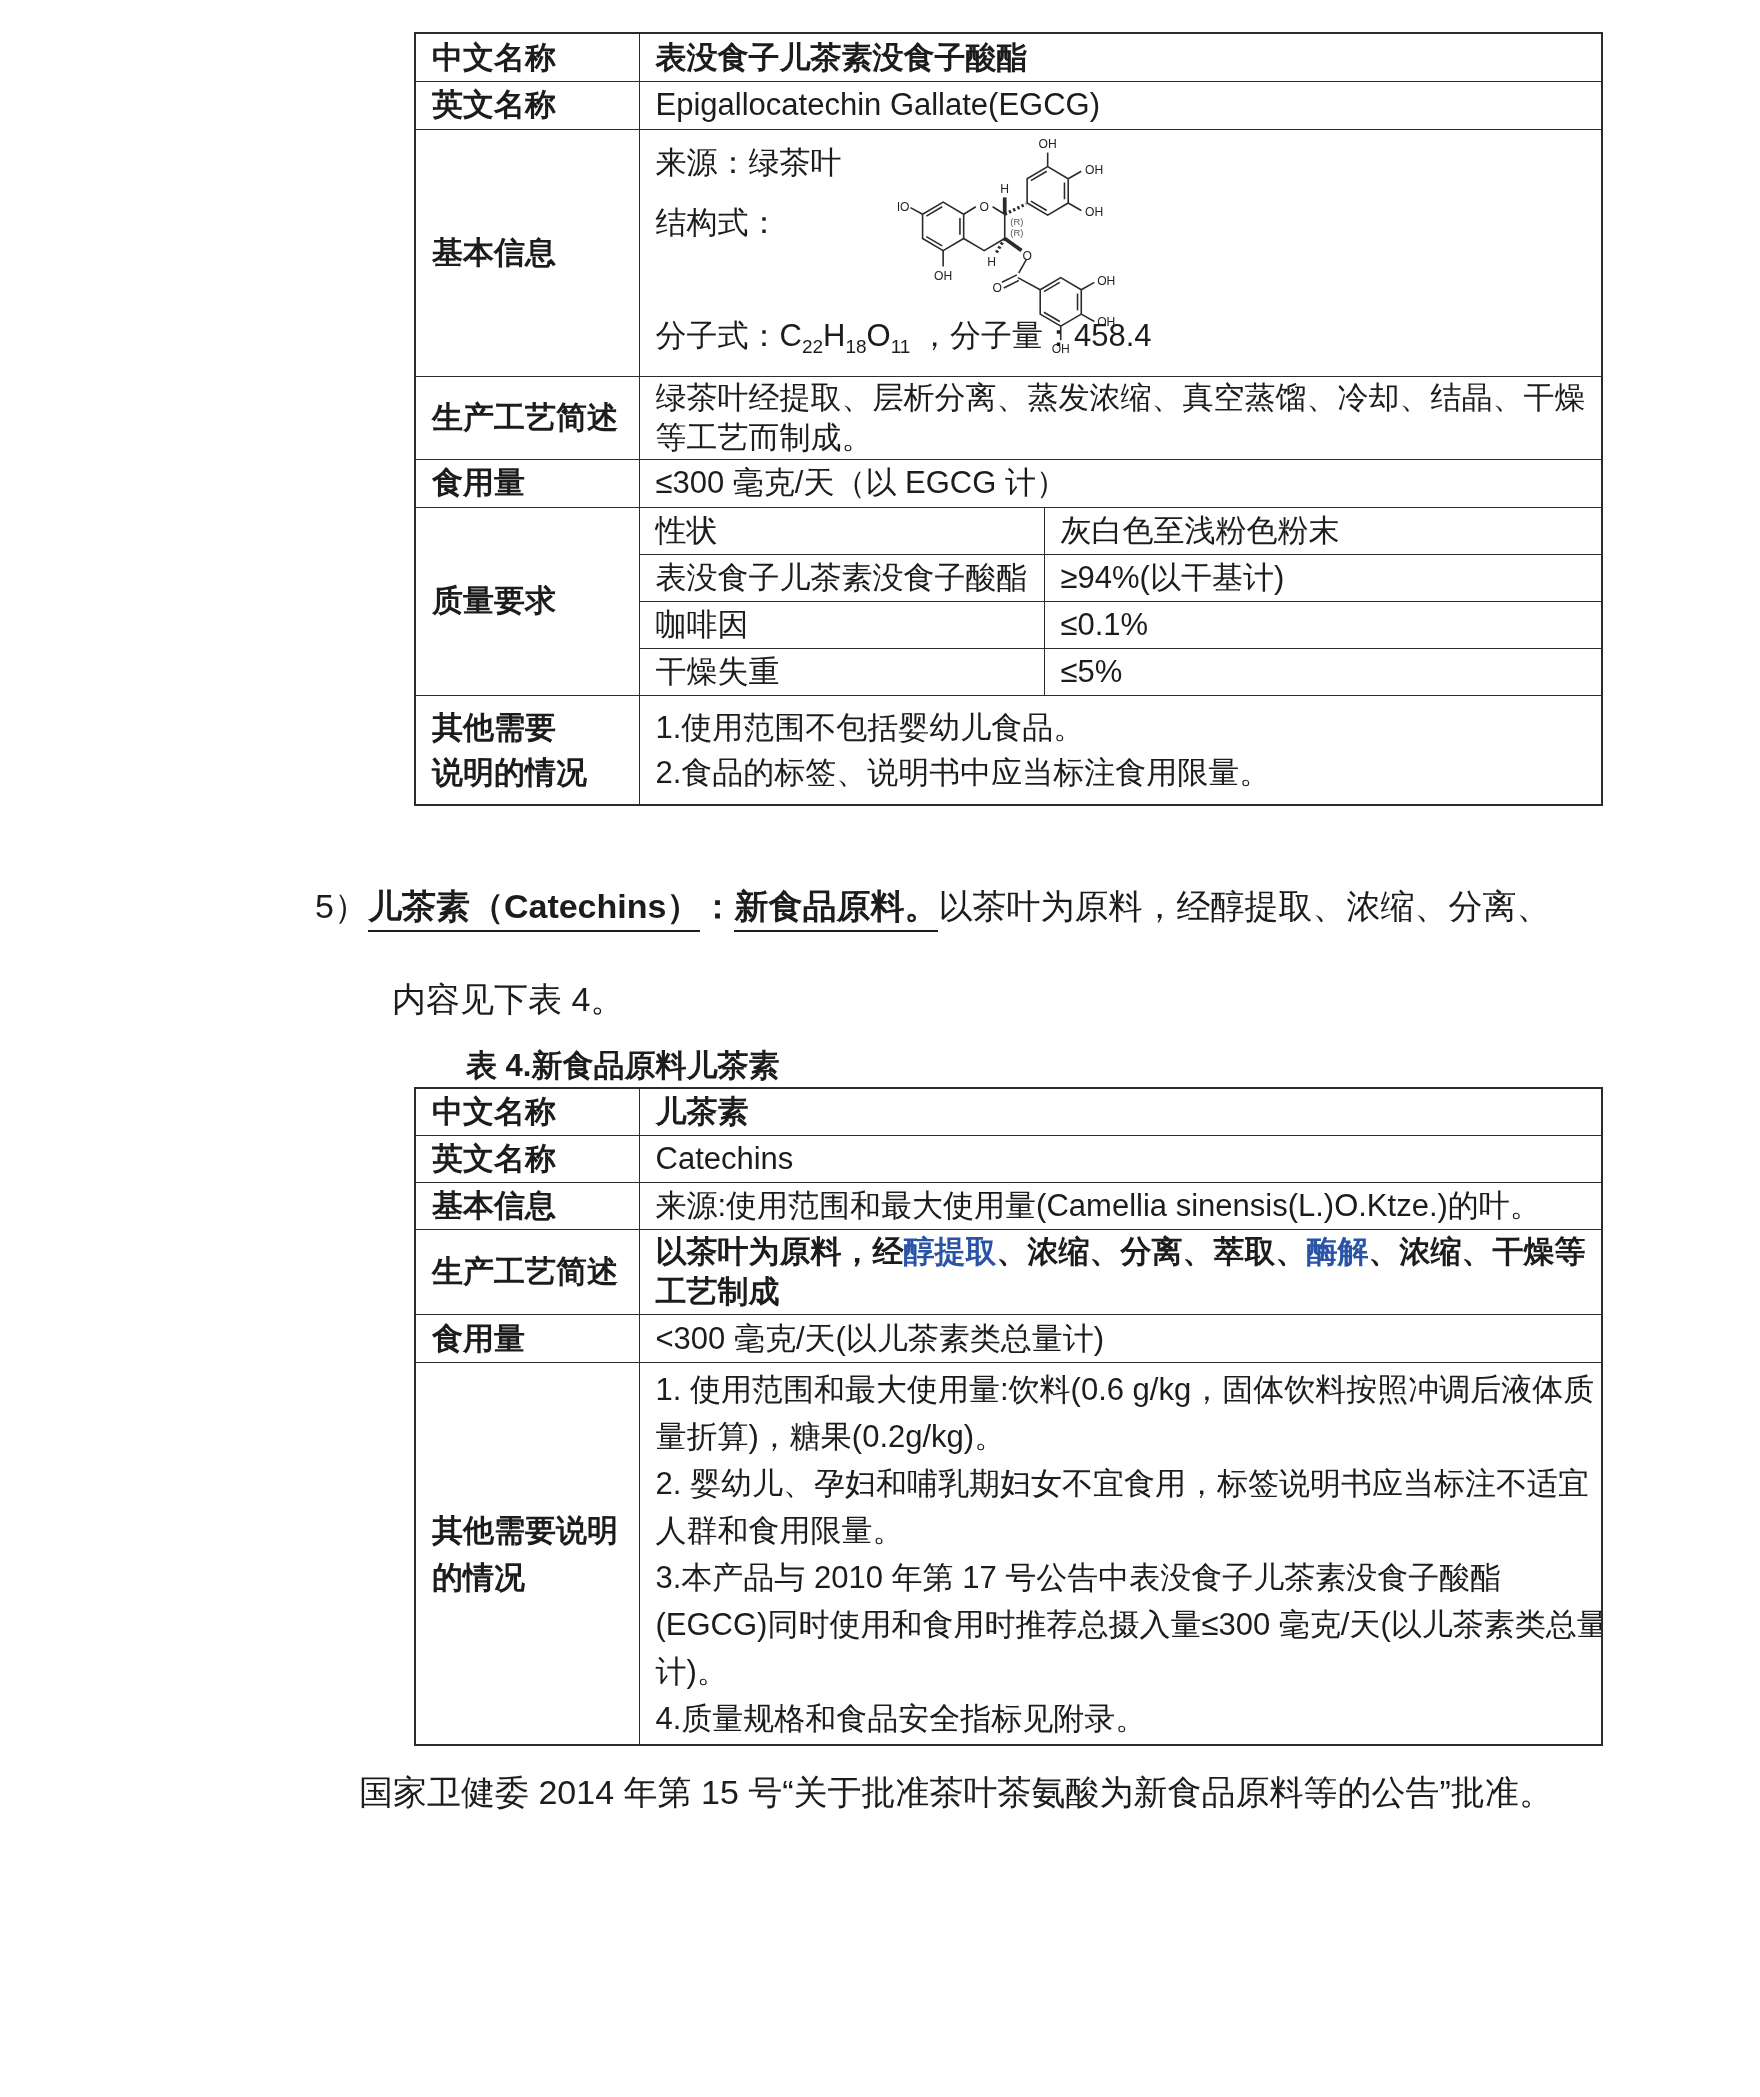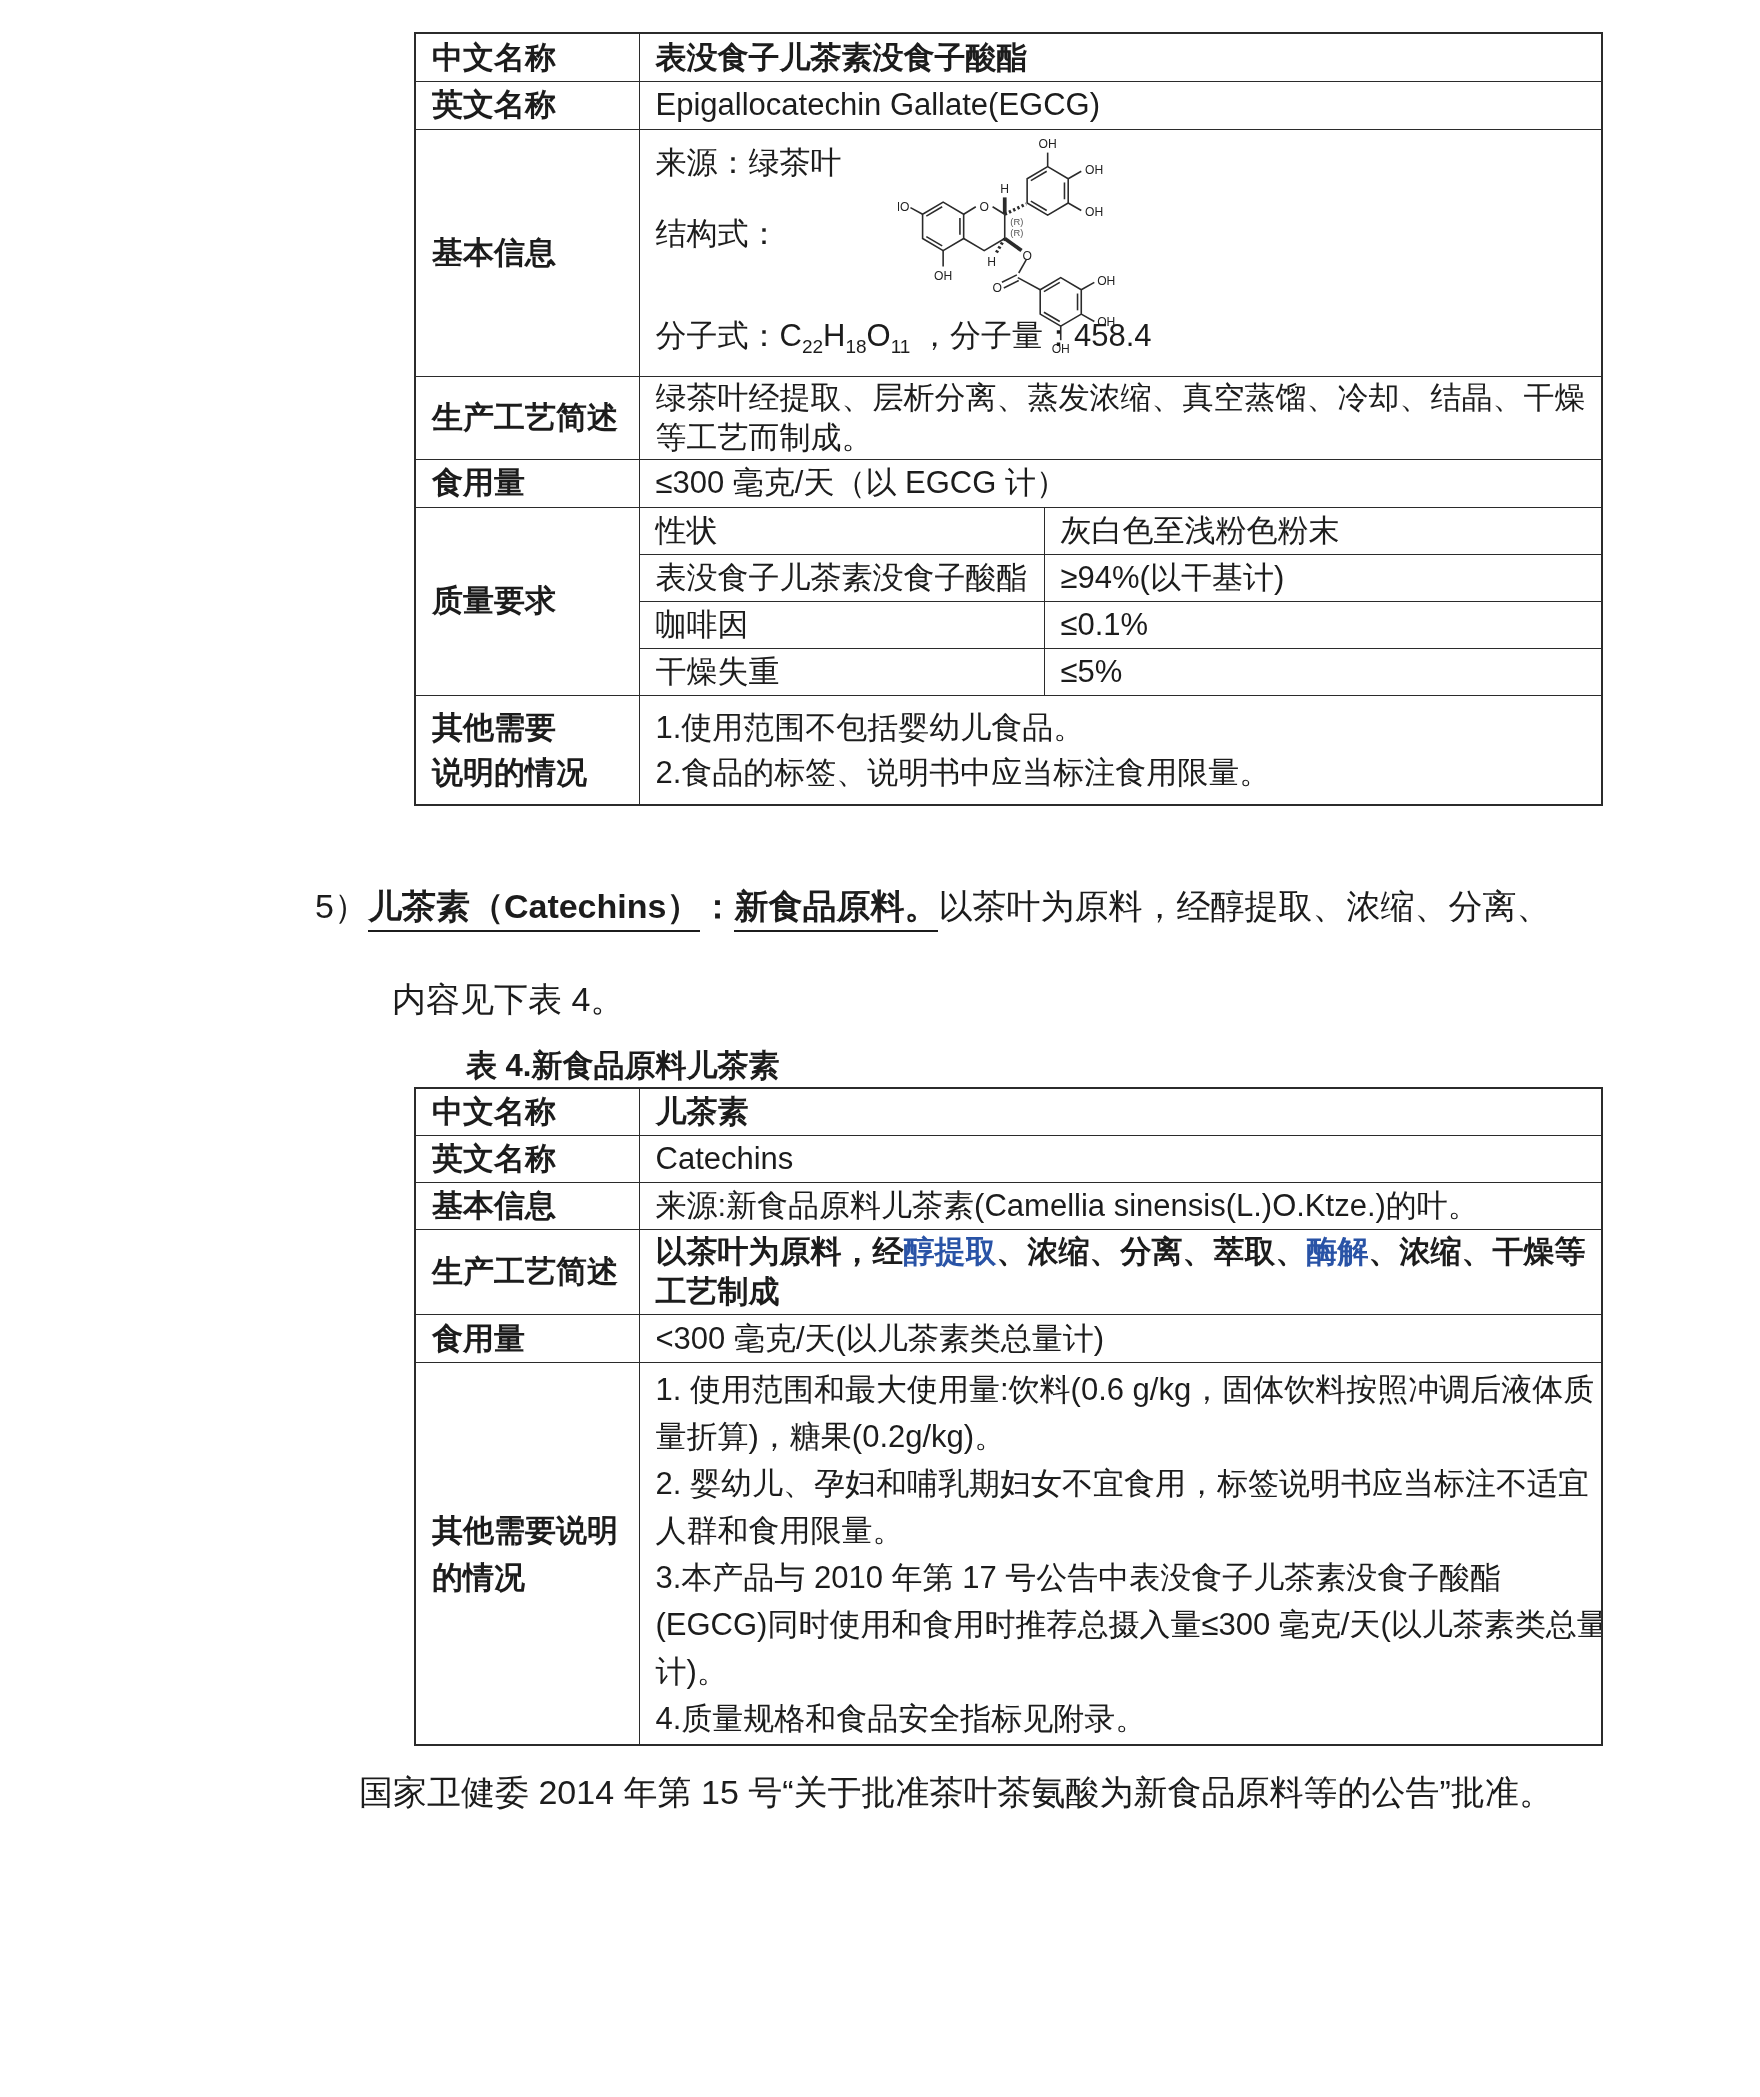--- a/index.html
+++ b/index.html
@@ -32,21 +32,21 @@
   .b{font-weight:bold;}
   .blue{color:#2953a6;}
   .u{border-bottom:2.4px solid currentColor;padding-bottom:4.8px;}
   .para{font-size:34px;line-height:45px;white-space:nowrap;}
   .lh50 div{line-height:40px;}
   .lh56 div{line-height:45px;}
   .lh58 div{line-height:47px;}
   sub{font-size:19px;}
   .basic-wrap{position:relative;height:246px;font-size:31px;}
   .basic-wrap .src{padding-top:13px;line-height:39px;}
-  .basic-wrap .cap{margin-top:32px;line-height:39px;}
+  .basic-wrap .cap{margin-top:21px;line-height:39px;}
   .basic-wrap svg{position:absolute;left:242px;top:3.2px;}
   .basic-wrap .formula{position:absolute;left:0;bottom:9.7px;line-height:39px;}
   svg text{font-family:"Liberation Sans",sans-serif;}
 </style>
 </head>
 <body>
 
 <div class="doc">
 
 
@@ -182,21 +182,21 @@
         <tr style="height:48px">
       <td class="lbl">中文名称</td>
       <td class="b">儿茶素</td>
     </tr>
     <tr style="height:47px">
       <td class="lbl">英文名称</td>
       <td>Catechins</td>
     </tr>
     <tr style="height:47px">
       <td class="lbl">基本信息</td>
-      <td>来源:新食品原料儿茶素(Camellia sinensis(L.)O.Ktze.)的叶。</td>
+      <td>来源:使用范围和最大使用量(Camellia sinensis(L.)O.Ktze.)的叶。</td>
     </tr>
     <tr style="height:85px">
       <td class="lbl">生产工艺简述</td>
       <td class="lh50 b">
         <div><span>以茶叶为原料，经</span><span class="blue">醇提取</span><span>、浓缩、分离、萃取、</span><span class="blue">酶解</span><span>、浓缩、干燥等</span></div>
         <div>工艺制成</div>
       </td>
     </tr>
     <tr style="height:48px">
       <td class="lbl">食用量</td>

